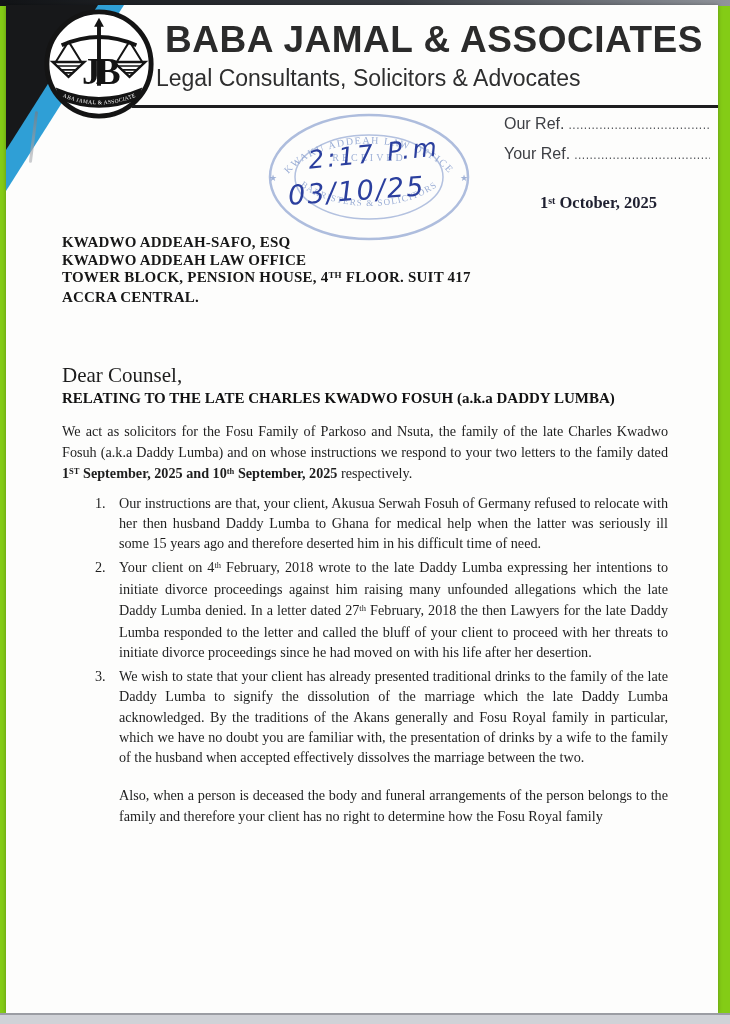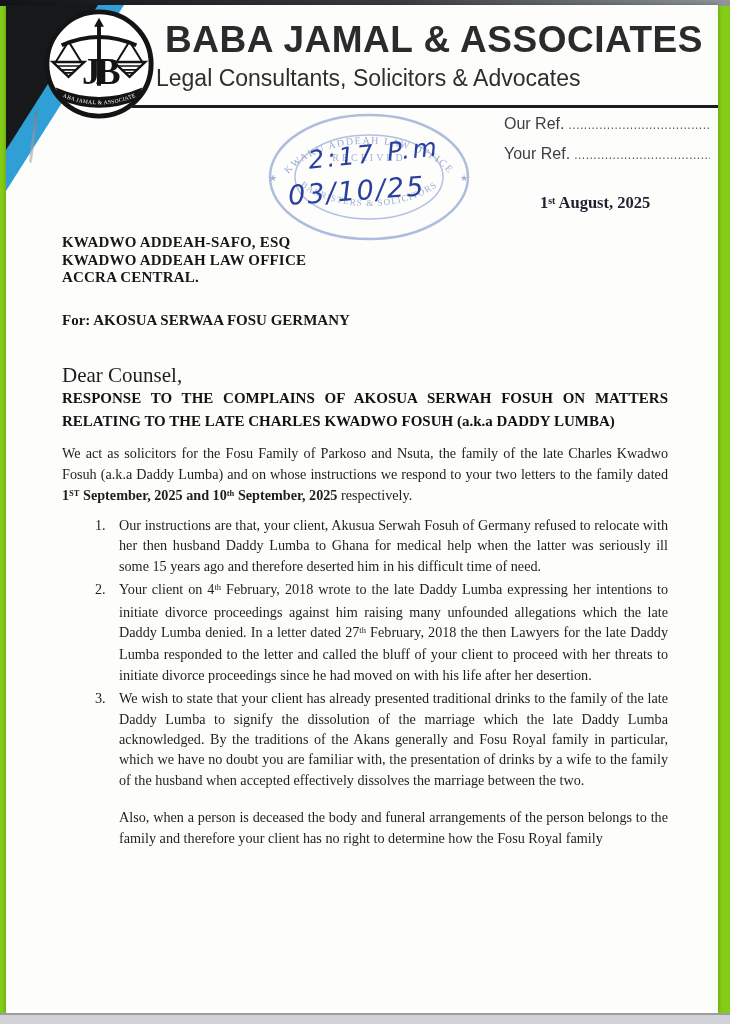--- a/index.html
+++ b/index.html
@@ -89,21 +89,21 @@
     <div class="head-rule"></div>
 
     <div class="ref-row our">
       <span>Our Ref.</span>
       <span class="dots">.....................................................</span>
     </div>
     <div class="ref-row your">
       <span>Your Ref.</span>
       <span class="dots">.....................................................</span>
     </div>
-    <div class="letter-date"><span>1</span><sup class="o">st</sup><span> August, 2025</span></div>
+    <div class="letter-date"><span>1</span><sup class="o">st</sup><span> October, 2025</span></div>
 
     <div class="stamp">
       <svg viewBox="0 0 210 136" width="210" height="136">
         <ellipse cx="105" cy="68" rx="99" ry="62" fill="none" stroke="#93a7d3" stroke-width="2.5" opacity=".75"></ellipse>
         <ellipse cx="105" cy="68" rx="74" ry="42" fill="none" stroke="#93a7d3" stroke-width="1.5" opacity=".7"></ellipse>
         <path id="stampTop" d="M19 74 A 89 53 0 0 1 191 74" fill="none"></path>
         <text font-size="10" fill="#8aa0cf" letter-spacing="1.5" opacity=".85">
           <textPath href="#stampTop" startOffset="50%" text-anchor="middle">KWAKU ADDEAH LAW OFFICE</textPath>
         </text>
         <text x="105" y="52" text-anchor="middle" font-size="10" letter-spacing="3" fill="#8aa0cf" opacity=".8">RECEIVED</text>
@@ -114,29 +114,28 @@
         <text x="5" y="72" font-size="9" fill="#8aa0cf" opacity=".8">★</text>
         <text x="196" y="72" font-size="9" fill="#8aa0cf" opacity=".8">★</text>
       </svg>
       <div class="hand time">2:17 P.m</div>
       <div class="hand hdate">03/10/25</div>
     </div>
 
     <div class="recipient">
       <div>KWADWO ADDEAH-SAFO, ESQ</div>
       <div>KWADWO ADDEAH LAW OFFICE</div>
+      <div><span>TOWER BLOCK, PENSION HOUSE, 4</span><sup class="o">TH</sup><span> FLOOR. SUIT 417</span></div>
       <div>ACCRA CENTRAL.</div>
     </div>
 
-    <div class="attention">For: AKOSUA SERWAA FOSU GERMANY</div>
     <div class="salutation">Dear Counsel,</div>
 
     <div class="body-flow">
       <div class="subject">
-        <div class="l1">RESPONSE TO THE COMPLAINS OF AKOSUA SERWAH FOSUH ON MATTERS</div>
         <div class="l2">RELATING TO THE LATE CHARLES KWADWO FOSUH (a.k.a DADDY LUMBA)</div>
       </div>
 
       <p class="intro"><span>We act as solicitors for the Fosu Family of Parkoso and Nsuta, the family of the late Charles Kwadwo Fosuh (a.k.a Daddy Lumba) and on whose instructions we respond to your two letters to the family dated </span><span class="b">1</span><sup class="o b">ST</sup><span class="b"> September, 2025 and 10</span><sup class="o b">th</sup><span class="b"> September, 2025</span><span> respectively.</span></p>
 
       <div>
         <div class="list-item">
           <span class="item-num">1.</span>
           <span class="item-text">Our instructions are that, your client, Akusua Serwah Fosuh of Germany refused to relocate with her then husband Daddy Lumba to Ghana for medical help when the latter was seriously ill some 15 years ago and therefore deserted him in his difficult time of need.</span>
         </div>

